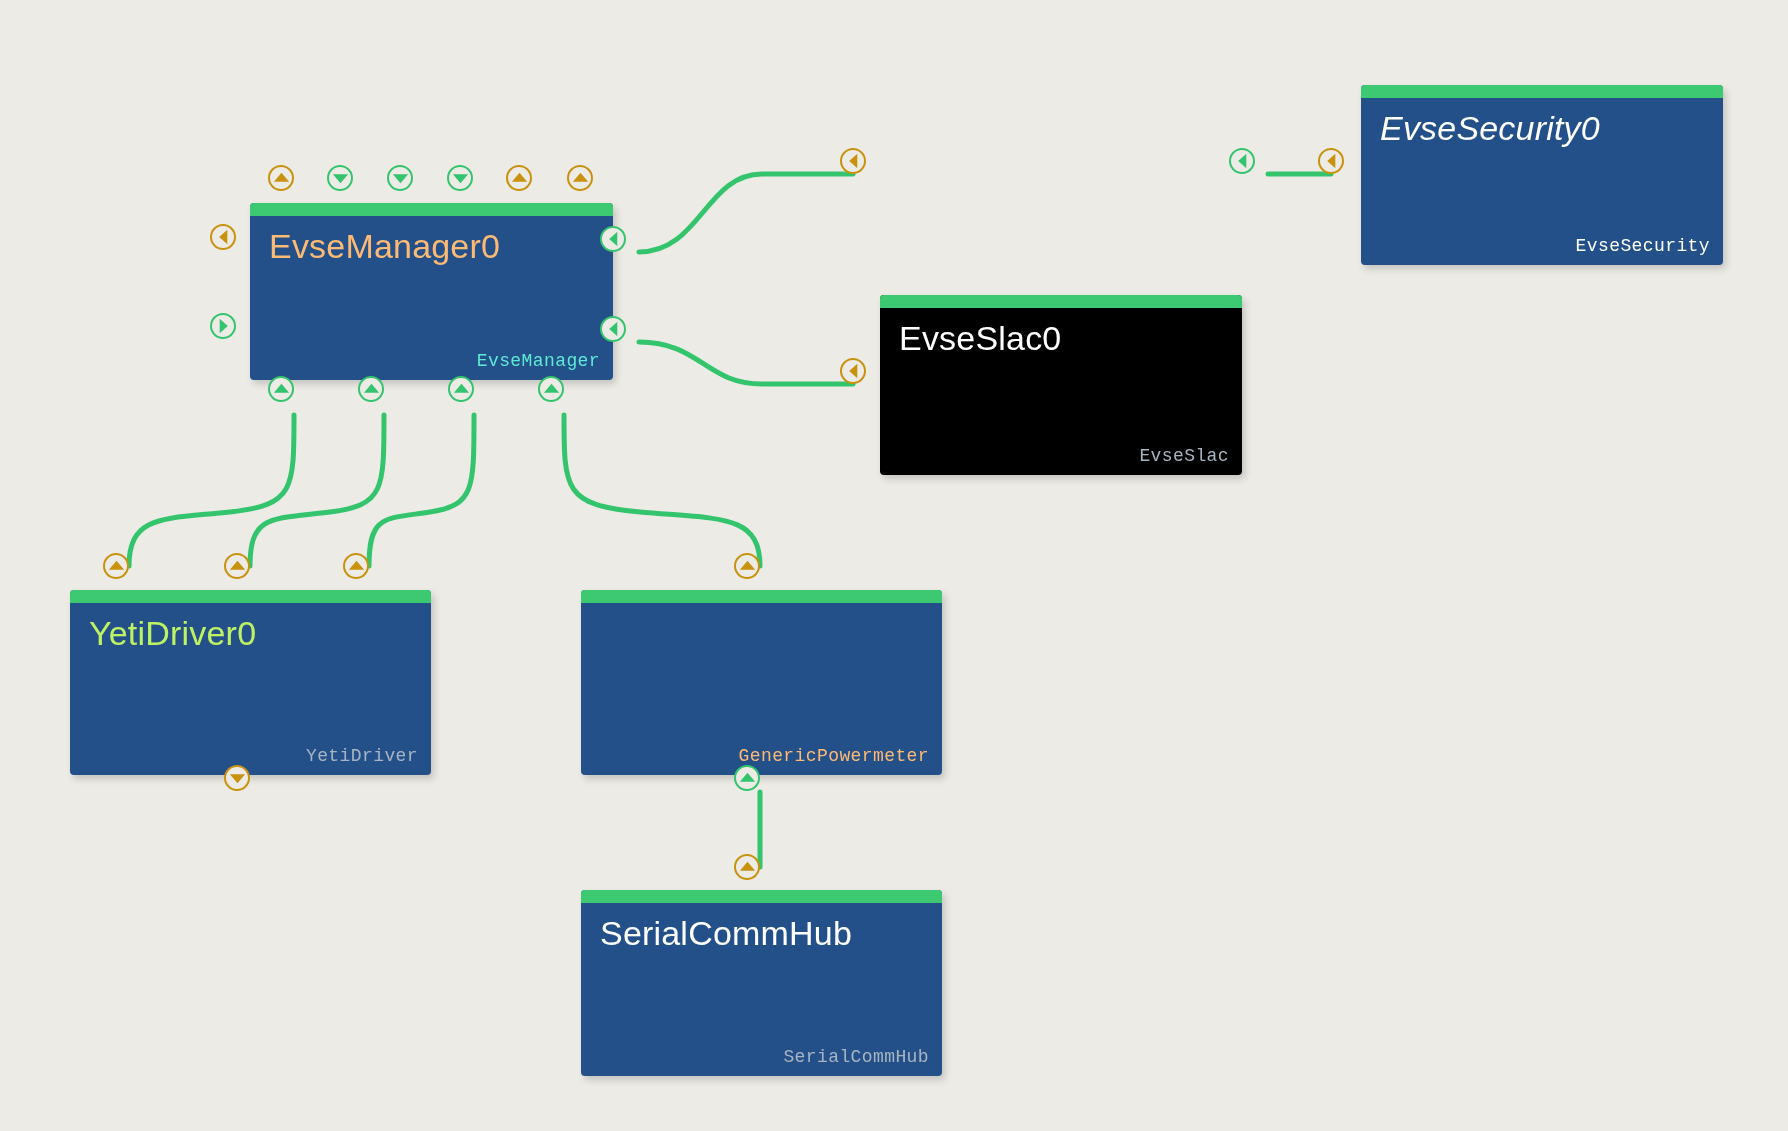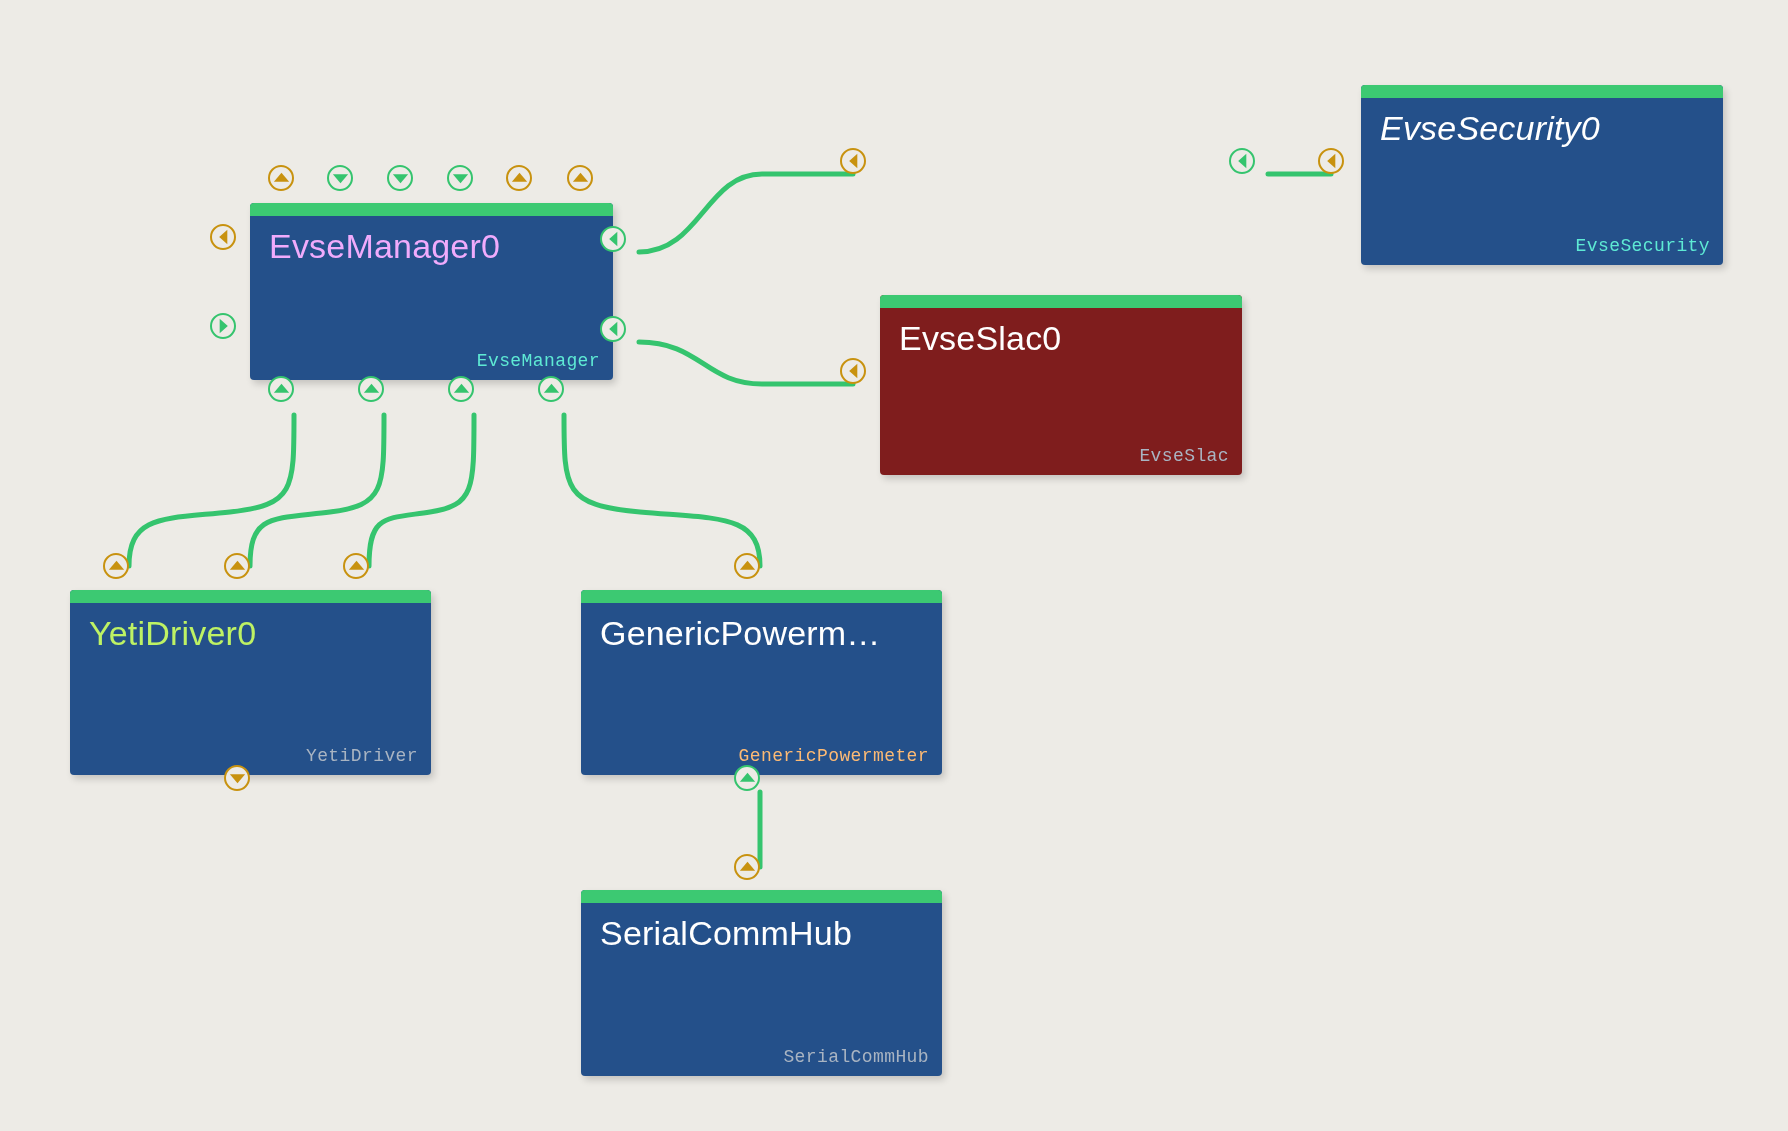--- a/index.html
+++ b/index.html
@@ -93,41 +93,40 @@
       <path d="M 1268 174 L 1331 174" fill="none" stroke="#35C46E" stroke-width="5" stroke-linecap="round"></path>
       <path d="M 294 415 C 294 490 294 505 230 512 C 165 519 129 514 129 566" fill="none" stroke="#35C46E" stroke-width="5" stroke-linecap="round"></path>
       <path d="M 384 415 C 384 490 384 505 330 512 C 272 519 250 514 250 566" fill="none" stroke="#35C46E" stroke-width="5" stroke-linecap="round"></path>
       <path d="M 474 415 C 474 490 474 505 430 512 C 385 519 369 514 369 566" fill="none" stroke="#35C46E" stroke-width="5" stroke-linecap="round"></path>
       <path d="M 564 415 C 564 490 564 505 640 512 C 720 519 760 514 760 566" fill="none" stroke="#35C46E" stroke-width="5" stroke-linecap="round"></path>
       <path d="M 760 792 L 760 867" fill="none" stroke="#35C46E" stroke-width="5" stroke-linecap="round"></path>
     </svg>
 
 <div class="node" style="left: 250px; top: 203px; width: 363px; height: 177px; background: rgb(36, 80, 138);">
       <div class="node-header" style="background: rgb(60, 201, 114);"></div>
-      <div class="node-title" style="color: #f0abfc;">EvseManager0</div>
+      <div class="node-title" style="color: #fdba74;">EvseManager0</div>
       <div class="node-subtitle" style="color: #5eead4;">EvseManager</div>
     </div>
     <div class="node" style="left: 1361px; top: 85px; width: 362px; height: 180px; background: rgb(36, 80, 138);">
       <div class="node-header" style="background: rgb(60, 201, 114);"></div>
       <div class="node-title" style="color: rgb(255, 255, 255); font-style: italic;">EvseSecurity0</div>
-      <div class="node-subtitle" style="color: #5eead4;">EvseSecurity</div>
-    </div>
-    <div class="node" style="left: 880px; top: 295px; width: 362px; height: 180px; background: #7f1d1d;">
+      <div class="node-subtitle" style="color: #ffffff;">EvseSecurity</div>
+    </div>
+    <div class="node" style="left: 880px; top: 295px; width: 362px; height: 180px; background: #000000;">
       <div class="node-header" style="background: rgb(60, 201, 114);"></div>
       <div class="node-title" style="color: rgb(255, 255, 255);">EvseSlac0</div>
       <div class="node-subtitle" style="color: rgb(169, 180, 194); margin-left: 43px;">EvseSlac</div>
     </div>
     <div class="node" style="left: 70px; top: 590px; width: 361px; height: 185px; background: rgb(36, 80, 138);">
       <div class="node-header" style="background: rgb(60, 201, 114);"></div>
       <div class="node-title" style="color: #bef264;">YetiDriver0</div>
       <div class="node-subtitle" style="color: rgb(169, 180, 194);">YetiDriver</div>
     </div>
     <div class="node" style="left: 581px; top: 590px; width: 361px; height: 185px; background: rgb(36, 80, 138);">
       <div class="node-header" style="background: rgb(60, 201, 114);"></div>
-      <div class="node-title" style="color: rgb(255, 255, 255);">GenericPowerm…</div>
       <div class="node-subtitle" style="color: #fdba74;">GenericPowermeter</div>
     </div>
     <div class="node" style="left: 581px; top: 890px; width: 361px; height: 186px; background: rgb(36, 80, 138);">
       <div class="node-header" style="background: rgb(60, 201, 114);"></div>
       <div class="node-title" style="color: rgb(255, 255, 255);">SerialCommHub</div>
       <div class="node-subtitle" style="color: rgb(169, 180, 194);">SerialCommHub</div>
     </div>
     <div class="port" style="left: 268px; top: 165px; background: rgb(237, 235, 230); border-color: rgb(200, 146, 15);">
       <svg width="21" height="20" viewBox="2 0 22 20">
         <path d="M 13 4.5 L 21 14 L 5 14 Z" fill="#C8920F"></path>

